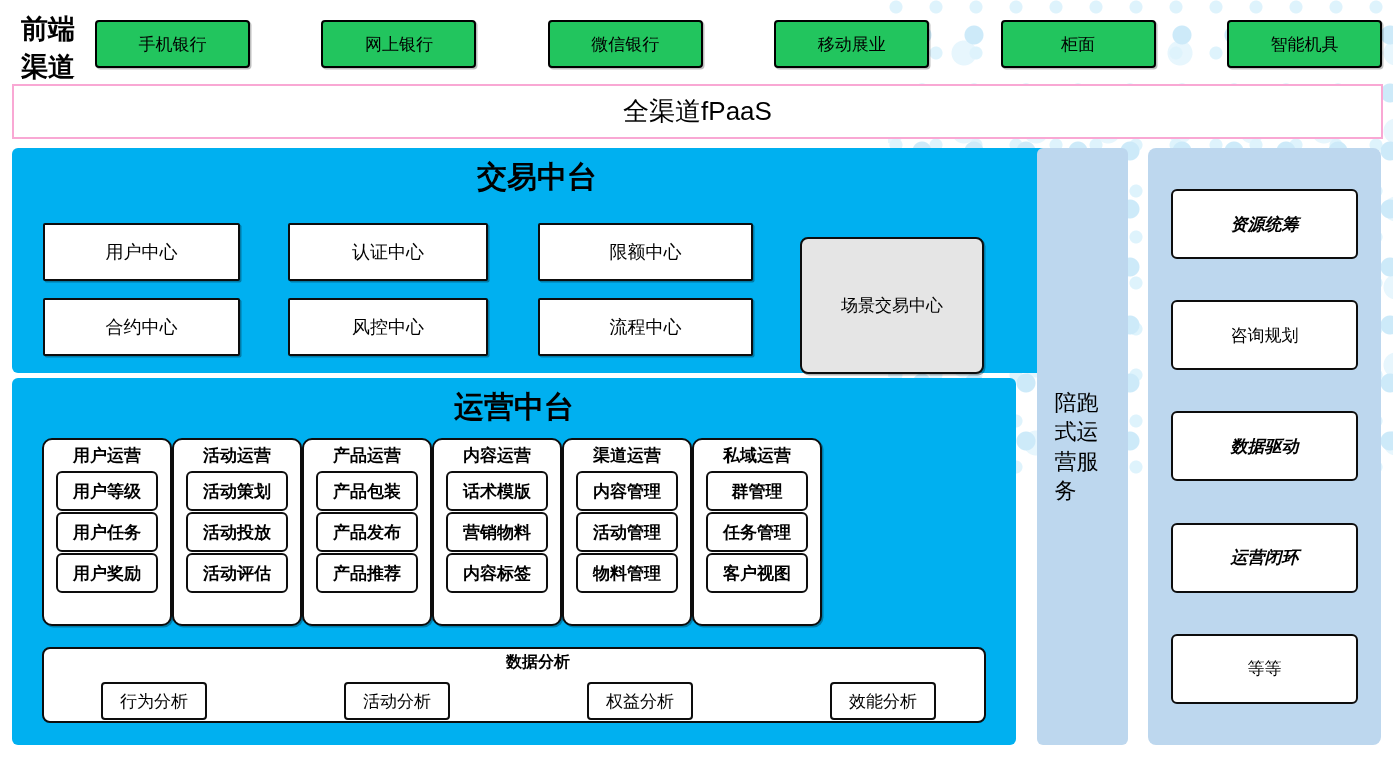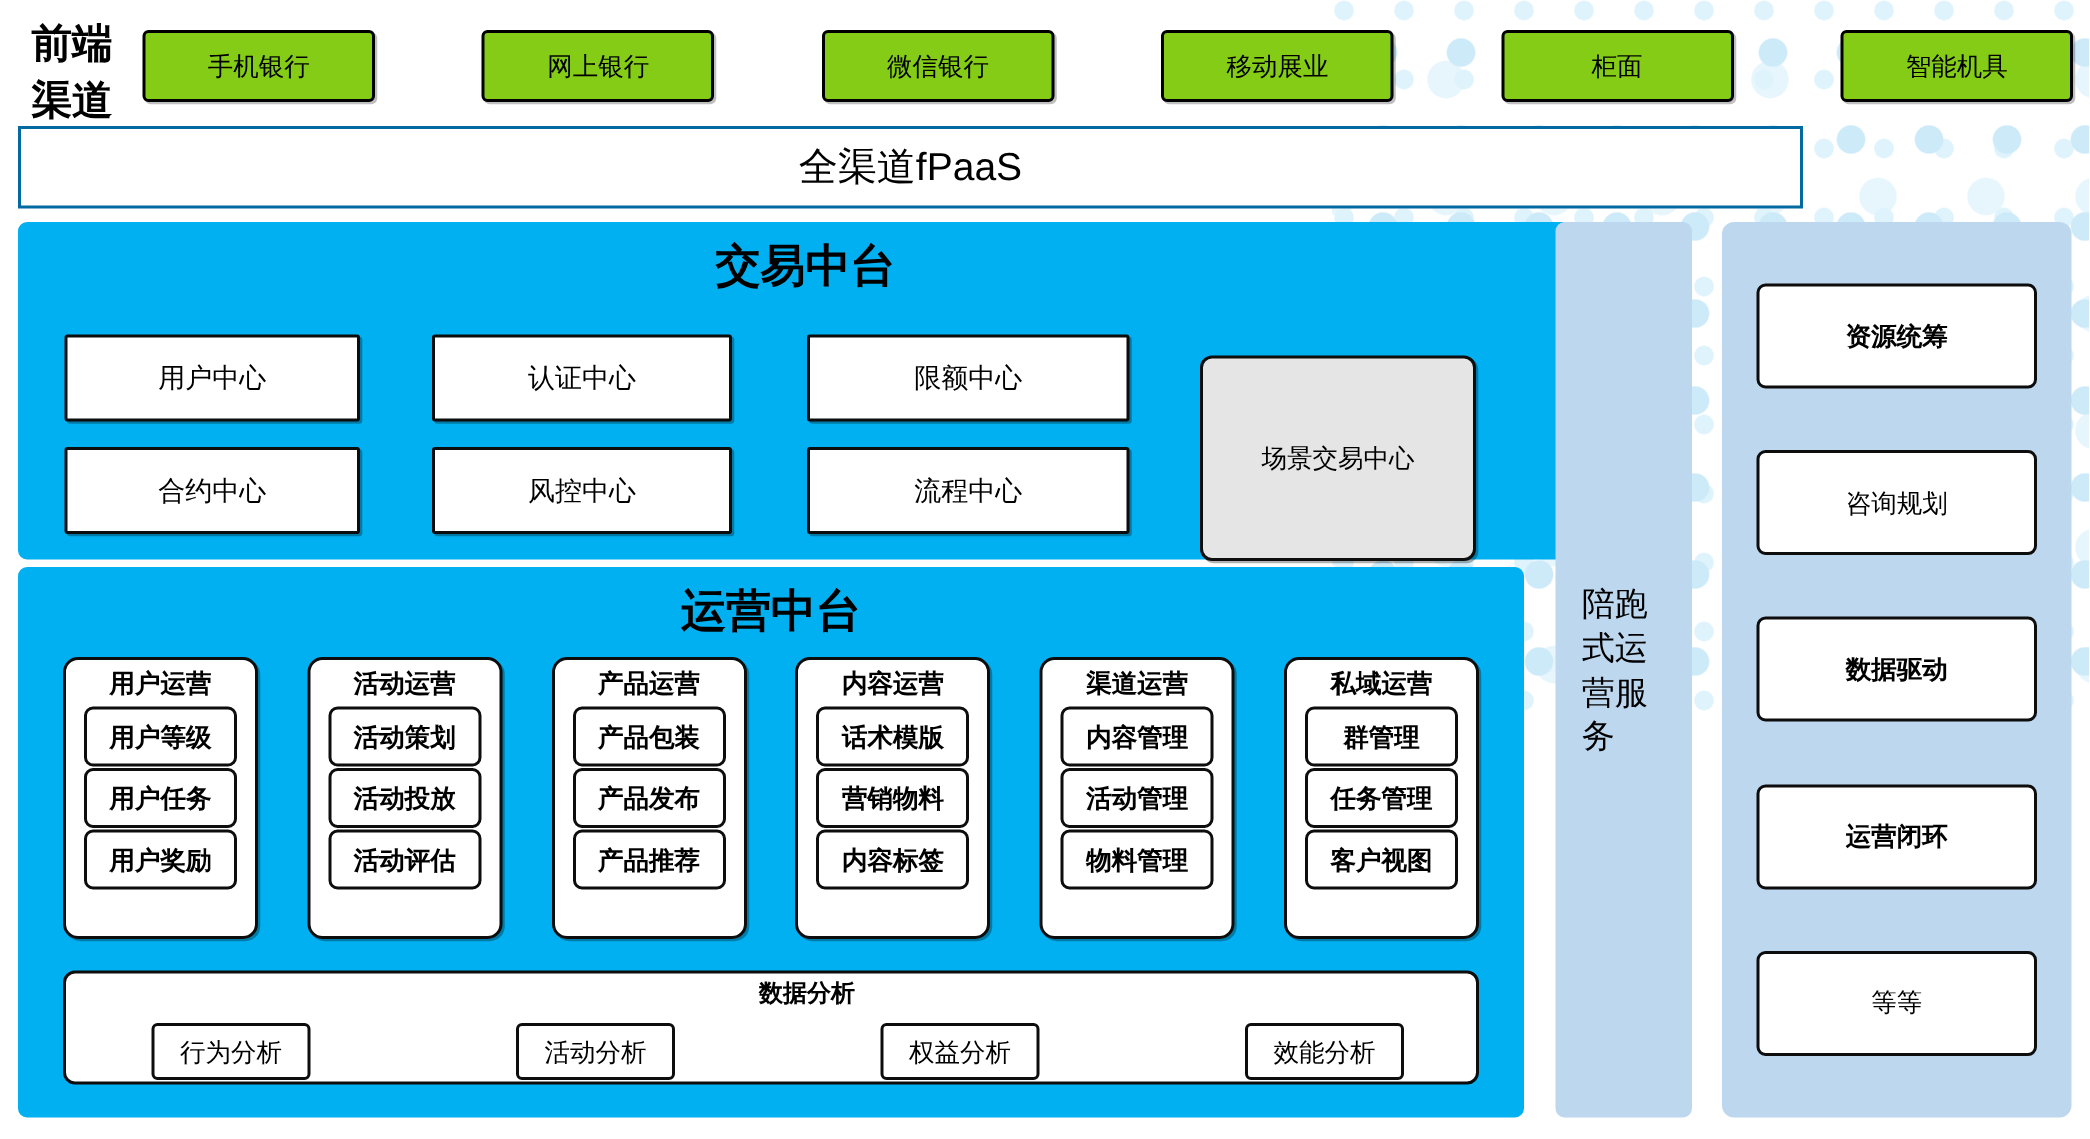--- a/index.html
+++ b/index.html
@@ -26,29 +26,29 @@
     font-weight:bold; font-size:27px; line-height:1.42;
     word-break:break-all; text-align:left;margin-left:15px;
   }
   
   .channels{
     position:absolute; left:95px; top:20px; width:1287px; height:48px;
     display:flex; justify-content:space-between;
   }
   .channel-box{
     width:155px; height:48px; box-sizing:border-box;
-    background:#84cc16; border:2px solid #000; border-radius:4px;
+    background:#22c55e; border:2px solid #000; border-radius:4px;
     display:flex; align-items:center; justify-content:center;
     font-size:17px; font-weight:500;
     box-shadow:1.5px 1.5px 0 rgba(0,0,0,0.25);
   }
   
   .fpaas{
-    position:absolute; left:12px; top:84px; width:1190px; height:55px; box-sizing:border-box;
-    background:#fff; border:2px solid #0369a1;
+    position:absolute; left:12px; top:84px; width:1371px; height:55px; box-sizing:border-box;
+    background:#fff; border:2px solid #f9a8d4;
     display:flex; align-items:center; justify-content:center;
     font-size:26px; font-weight:500;
   }
   
   .blue-section{ position:absolute; background:#00b0f0; border-radius:6px; }
   .trade{ left:12px; top:148px; width:1004px; height:225px;padding-left:46px; }
   .ops  { left:12px; top:378px; width:1004px; height:367px; }
   .section-title{
     position:absolute; left:0; top:9px; width:100%;
     text-align:center; font-family:"Liberation Serif","DejaVu Serif",serif;
@@ -71,21 +71,21 @@
   .scene-box{
     position:absolute; left:788px; top:89px; width:184px; height:137px; box-sizing:border-box;
     background:#e5e5e5; border:2px solid #0d0d0d; border-radius:8px;
     display:flex; align-items:center; justify-content:center;
     font-size:17px; font-weight:500;
     box-shadow:1.5px 1.5px 0 rgba(0,0,0,0.3);
   }
   
   .groups{
     position:absolute; left:30px; top:60px; width:944px;
-    display:flex; justify-content:space-between;
+    display:flex; justify-content:flex-start;
   }
   .grp{
     width:130px; height:188px; box-sizing:border-box;
     background:#fff; border:2px solid #0d0d0d; border-radius:10px;
     display:flex; flex-direction:column; align-items:center;
     box-shadow:1.5px 1.5px 0 rgba(0,0,0,0.3);
   }
   .grp-title{ height:30px; line-height:32px; font-size:17px; font-weight:600; }
   .grp-box{
     width:102px; height:40px; box-sizing:border-box; margin-top:1px;
@@ -124,21 +124,21 @@
     position:absolute; left:1148px; top:148px; width:233px; height:597px;
     background:#bdd7ee; border-radius:8px;
     display:flex; flex-direction:column; justify-content:space-evenly; align-items:center;
   }
   .service-box{
     width:187px; height:70px; box-sizing:border-box;
     background:#fff; border:2px solid #0d0d0d; border-radius:6px;
     display:flex; align-items:center; justify-content:center;
     font-size:17px; font-weight:400;
   }
-  .service-box.bold{ font-weight:700; }
+  .service-box.bold{ font-weight:700;font-style:italic; }
 </style>
 </head>
 <body>
 
 <div class="canvas">
 
   <div class="dots"></div>
 
   <div class="front-label">前端渠道</div>
 

